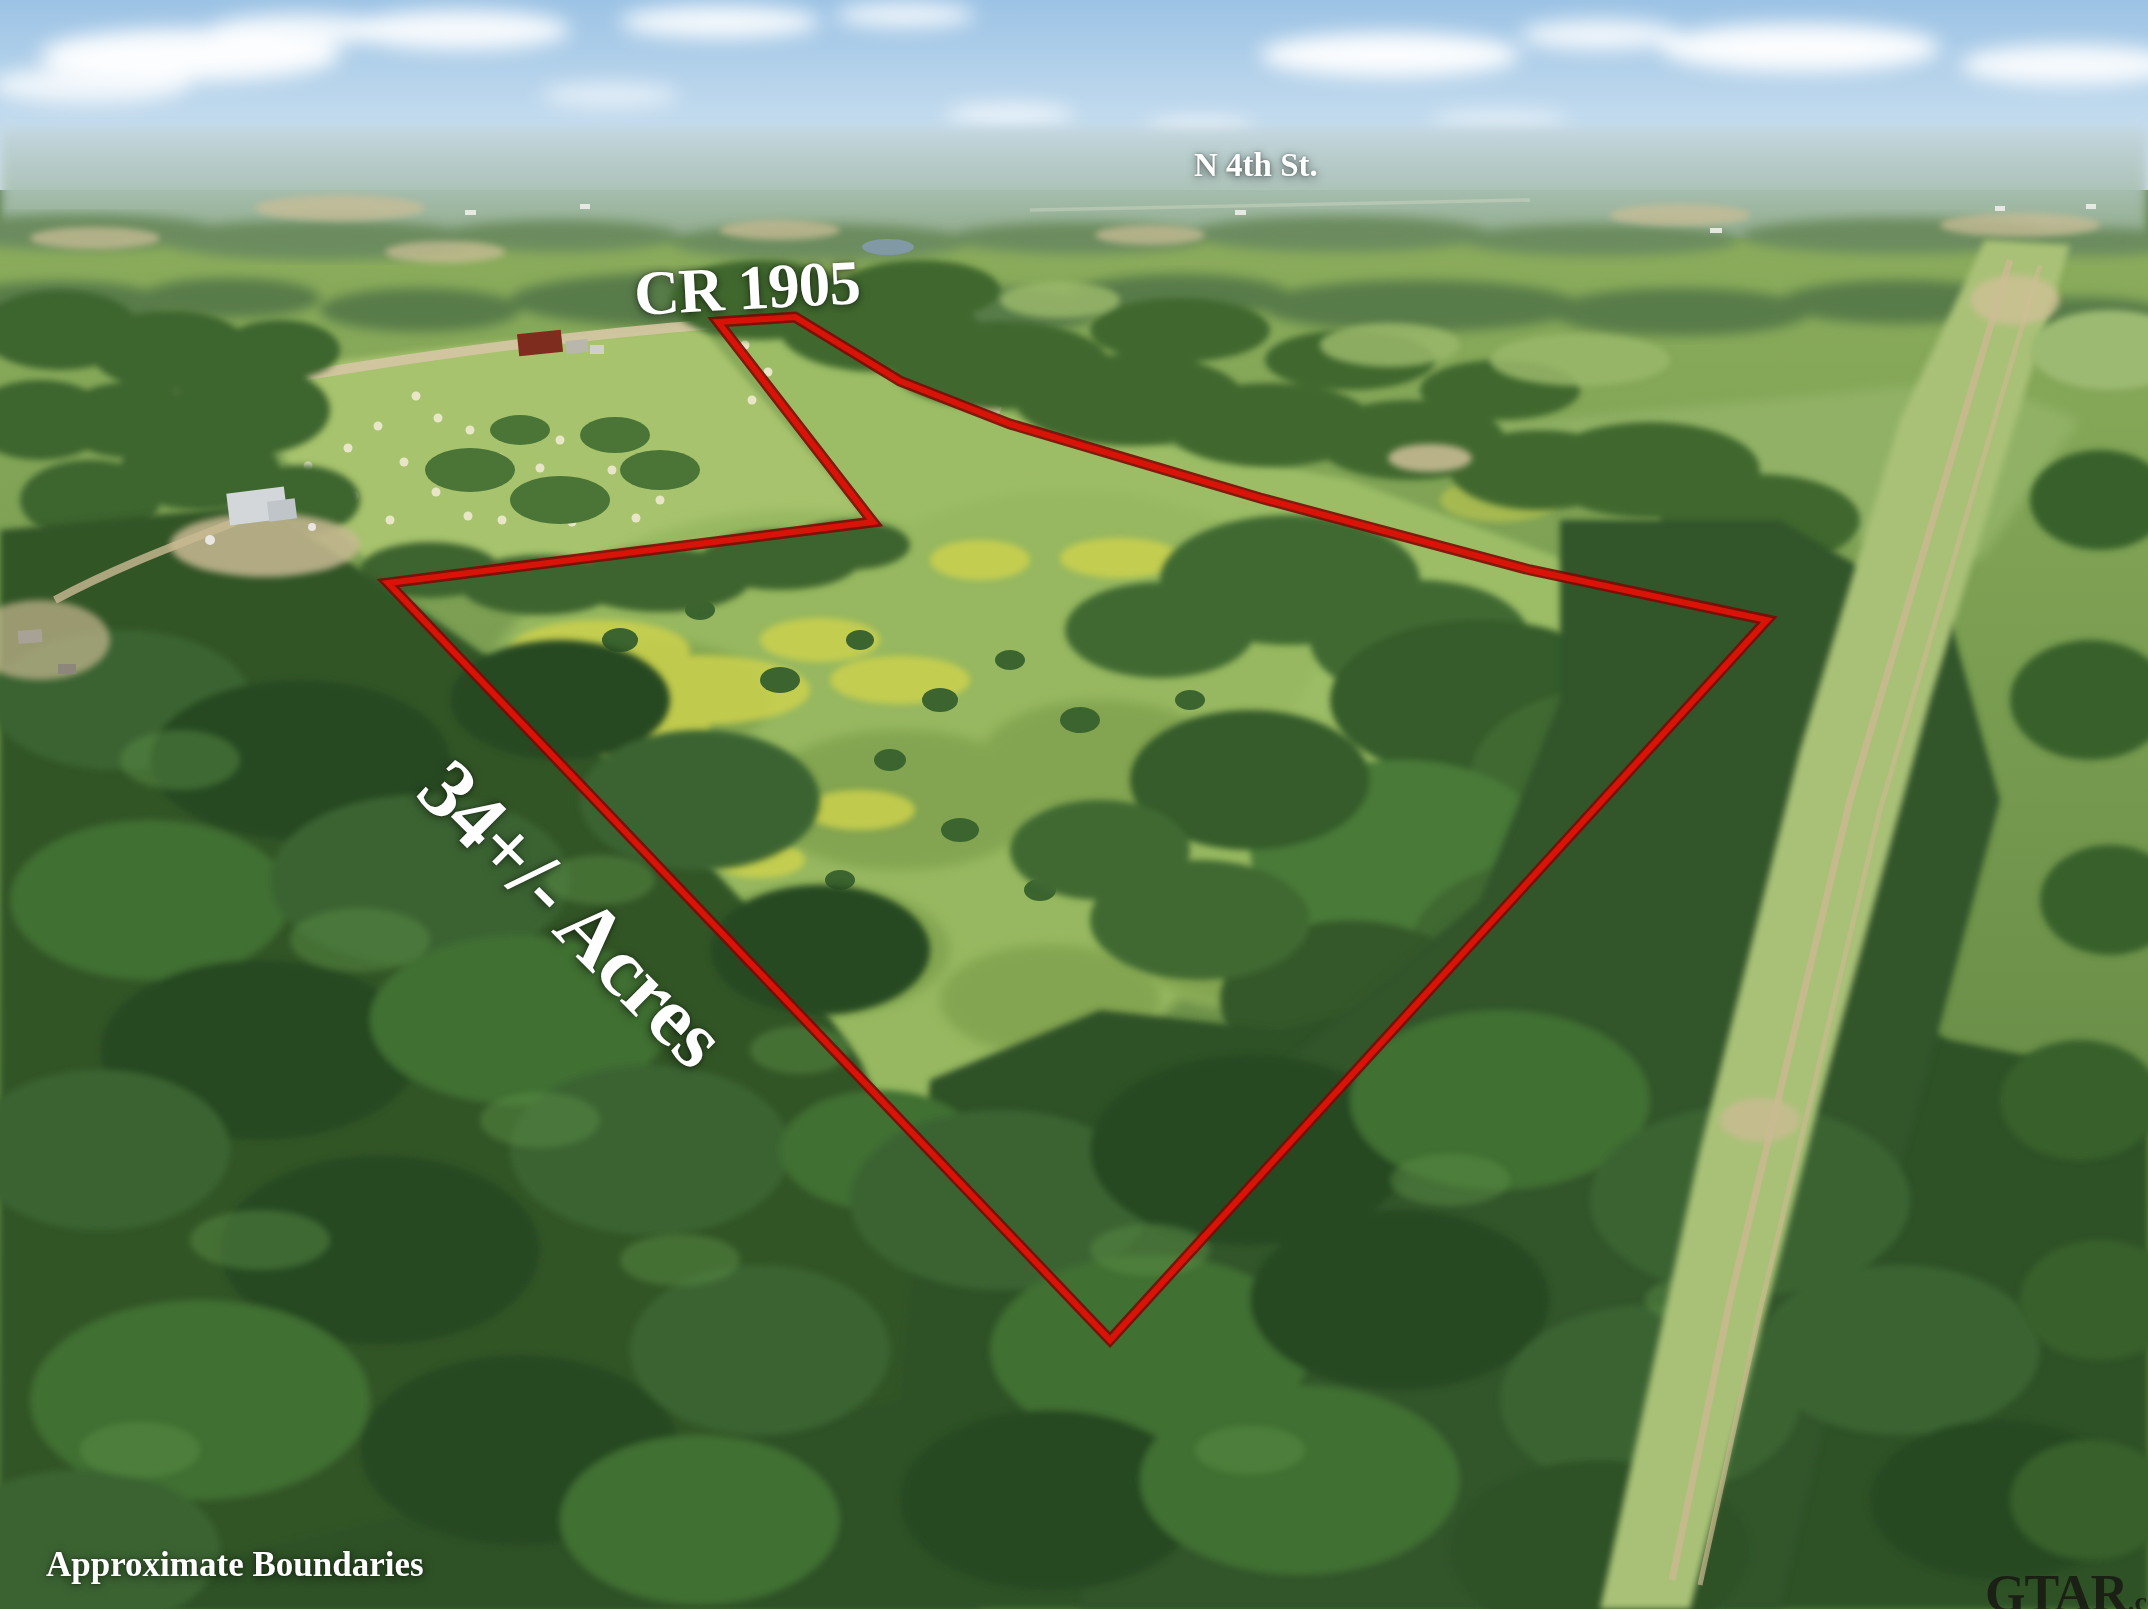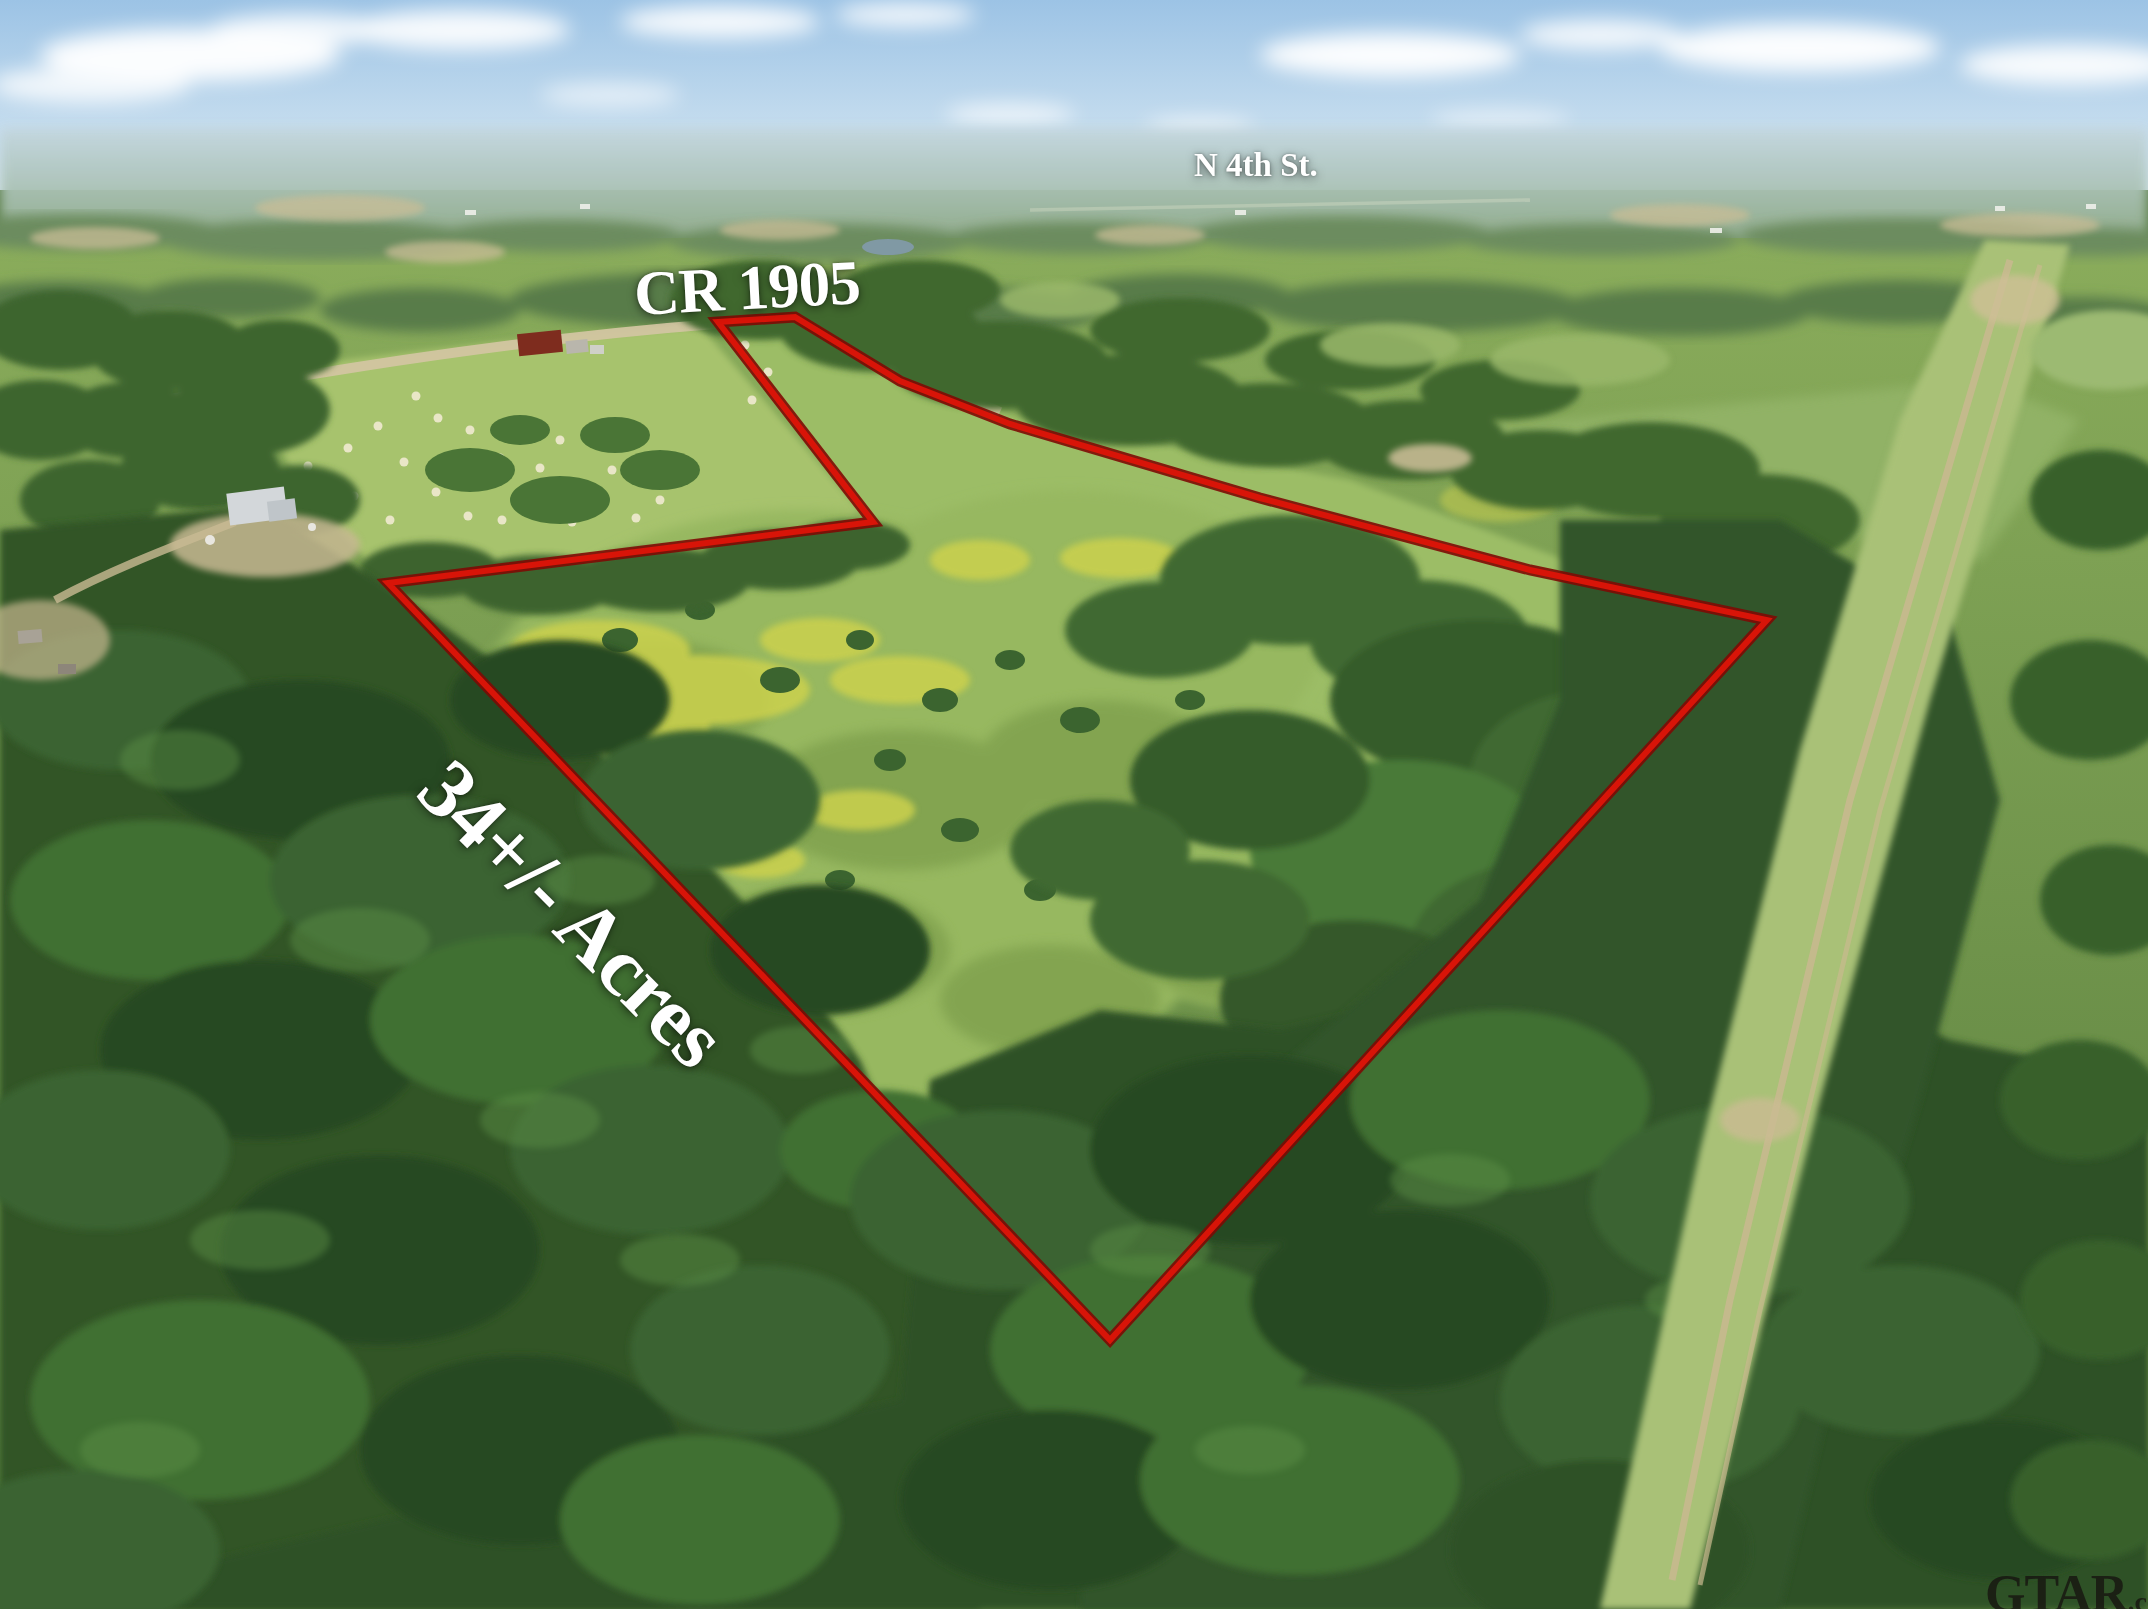--- a/index.html
+++ b/index.html
@@ -347,14 +347,15 @@
 
   <g>
     <polygon class="boundary-outer" points="718,322 795,317 900,381 1010,424 1260,498 1530,570 1767,620 1110,1340 388,583 873,522"></polygon>
     <polygon class="boundary-inner" points="718,322 795,317 900,381 1010,424 1260,498 1530,570 1767,620 1110,1340 388,583 873,522"></polygon>
   </g>
 </svg>
 
   <div class="label" id="lbl-street">N 4th St.</div>
   <div class="label" id="lbl-road">CR 1905</div>
   <div class="label" id="lbl-acreage">34+/- Acres</div>
+  <div class="label" id="lbl-disclaimer">Approximate Boundaries</div>
   <div class="watermark"><span>GTAR</span><span class="suffix">.com</span></div>
 </div>
 
 </body></html>

